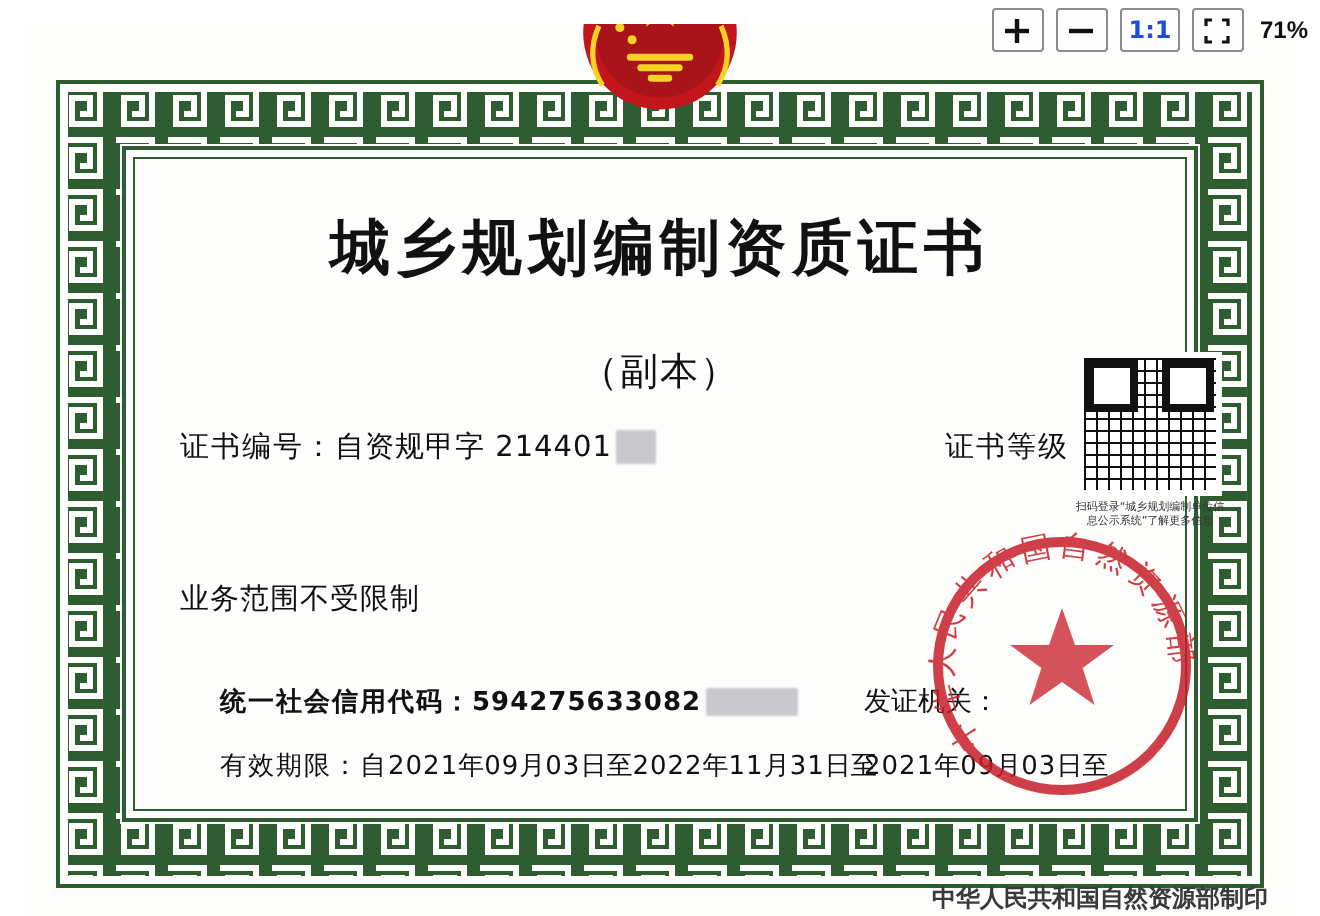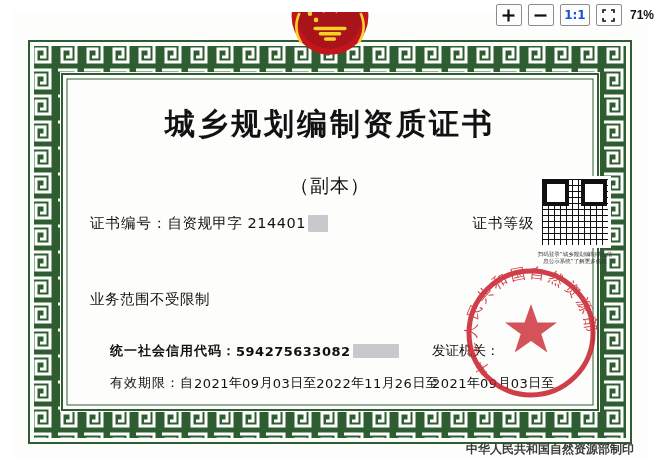--- a/index.html
+++ b/index.html
@@ -339,21 +339,21 @@
       <span class="val">2021</span>
       <span>年</span>
       <span class="val">09</span>
       <span>月</span>
       <span class="val">03</span>
       <span>日至</span>
       <span class="val">2022</span>
       <span>年</span>
       <span class="val">11</span>
       <span>月</span>
-      <span class="val">26</span>
+      <span class="val">31</span>
       <span>日至</span>
     </div>
 
     <div id="issuer-label">发证机关：</div>
 
     <div id="issue-date" class="field-row">
       <span class="val">2021</span>
       <span>年</span>
       <span class="val">09</span>
       <span>月</span>

